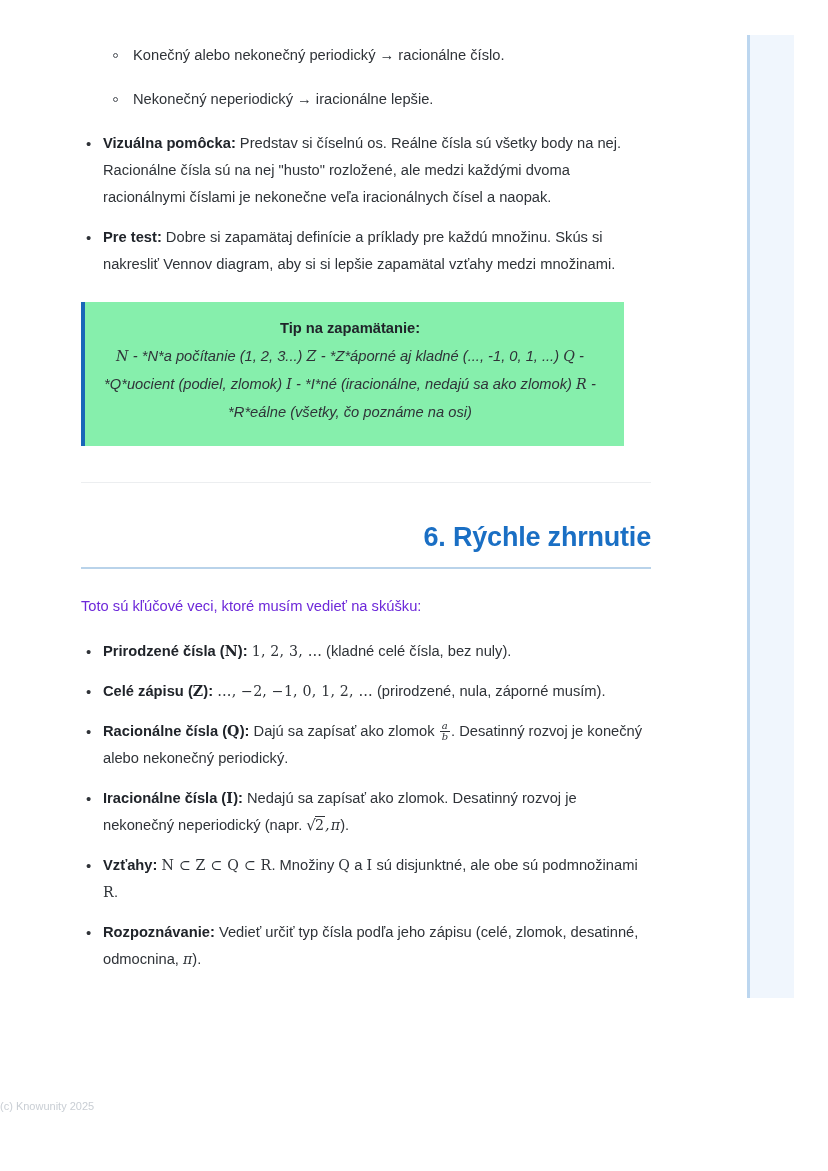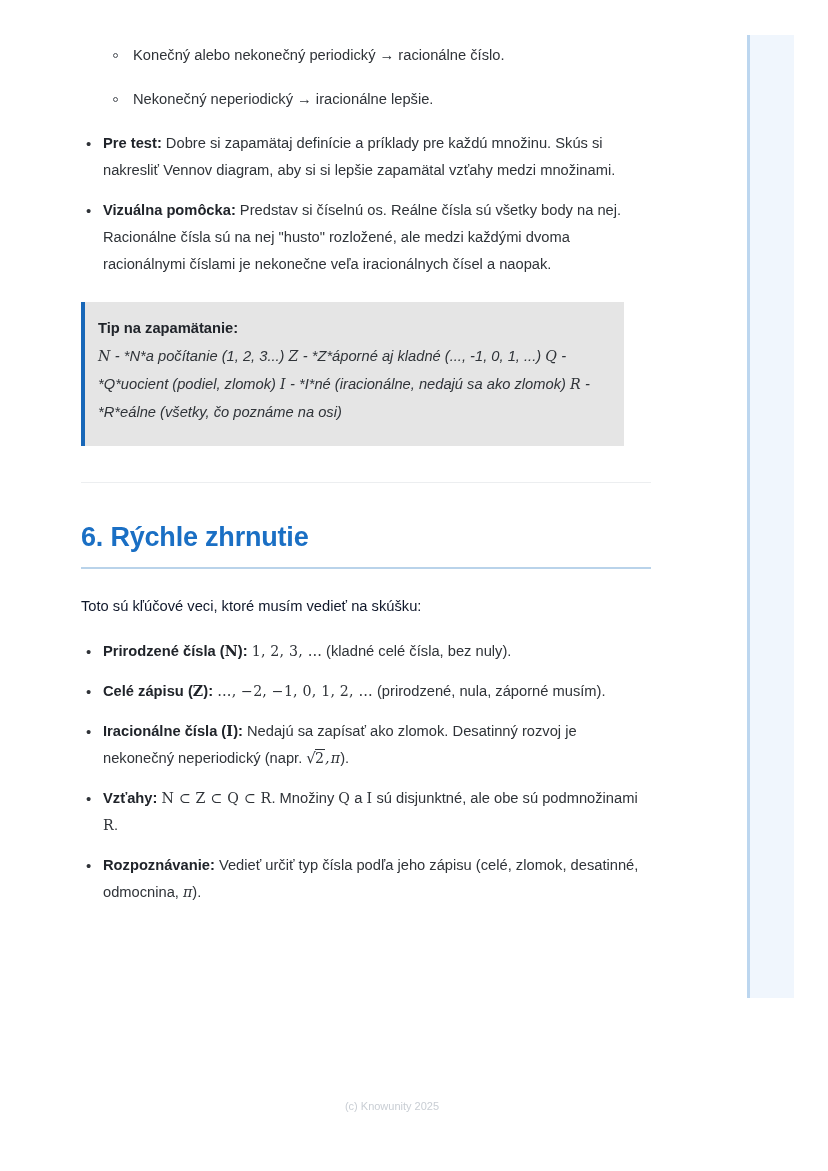--- a/index.html
+++ b/index.html
@@ -128,25 +128,26 @@
   .sqrt .rad { font-size: 15px; }
   .sqrt .under {
     border-top: 1px solid #2f3338;
     padding: 0 1px 0 0;
     margin-left: -1px;
   }
 
   
   .callout {
     margin: 24px 0 0 0;
-    background: #e5e5e5;
+    background: #86efac;
     border-left: 4px solid #1867b8;
     padding: 18px 22px 20px 13px;
     width: 543px;
     box-sizing: border-box;
+    text-align: center;
   }
   .callout .title {
     font-weight: bold;
     font-size: 14.7px;
     color: #20242a;
     margin-bottom: 6px;
   }
   .callout .body {
     font-size: 14.7px;
     line-height: 28px;
@@ -163,42 +164,43 @@
   }
 
   h2.section {
     font-size: 27px;
     font-weight: bold;
     color: #1a6fc4;
     margin: 38px 0 0 0;
     padding: 0 0 14px 0;
     letter-spacing: -0.2px;
     line-height: 32px;
+    text-align: right;
   }
   .head-rule {
     height: 2px;
     background: #b9d3ea;
     width: 570px;
     margin: 0 0 24px 0;
   }
 
   p.lead {
     font-size: 14.7px;
     line-height: 27px;
     margin: 0 0 18px 0;
-    color: #0f172a;
+    color: #6d28d9;
   }
 
   
   .footer {
     position: absolute;
-    left: 16px;
+    left: 0;
     top: 1100px;
     width: 790px;
-    text-align: center;
+    text-align: left;
     font-size: 11px;
     color: #c9ced4;
     padding-right: 38px;
     box-sizing: border-box;
   }
 </style>
 </head>
 <body>
 
 <div class="page">
@@ -213,24 +215,24 @@
       <li>
         <span>Konečný alebo nekonečný periodický → racionálne číslo.</span>
       </li>
       <li>
         <span>Nekonečný neperiodický → iracionálne lepšie.</span>
       </li>
     </ul>
 
     <ul class="lvl1">
       <li>
+        <b>Vizuálna pomôcka:</b><span> Predstav si číselnú os. Reálne čísla sú všetky body na nej. Racionálne čísla sú na nej "husto" rozložené, ale medzi každými dvoma racionálnymi číslami je nekonečne veľa iracionálnych čísel a naopak.</span>
+      </li>
+      <li>
         <b>Pre test:</b><span> Dobre si zapamätaj definície a príklady pre každú množinu. Skús si nakresliť Vennov diagram, aby si si lepšie zapamätal vzťahy medzi množinami.</span>
-      </li>
-      <li>
-        <b>Vizuálna pomôcka:</b><span> Predstav si číselnú os. Reálne čísla sú všetky body na nej. Racionálne čísla sú na nej "husto" rozložené, ale medzi každými dvoma racionálnymi číslami je nekonečne veľa iracionálnych čísel a naopak.</span>
       </li>
     </ul>
 
     <div class="callout">
       <div class="title">Tip na zapamätanie:</div>
       <div class="body"><span class="m">N</span><span> - *N*a počítanie (1, 2, 3...) </span><span class="m">Z</span><span> - *Z*áporné aj kladné (..., -1, 0, 1, ...) </span><span class="m">Q</span><span> - *Q*uocient (podiel, zlomok) </span><span class="m">I</span><span> - *I*né (iracionálne, nedajú sa ako zlomok) </span><span class="m">R</span><span> - *R*eálne (všetky, čo poznáme na osi)</span></div>
     </div>
 
     <div class="divider"></div>
 
@@ -244,20 +246,23 @@
       <li>
         <b><span>Prirodzené čísla (</span><span class="m">N</span><span>):</span></b>
         <span class="m">1, 2, 3, …</span><span> (kladné celé čísla, bez nuly).</span>
       </li>
 
       <li>
         <b><span>Celé zápisu (</span><span class="m">Z</span><span>):</span></b>
         <span class="m">…, −2, −1, 0, 1, 2, …</span><span> (prirodzené, nula, záporné musím).</span>
       </li>
 
+      <li>
+        <b><span>Racionálne čísla (</span><span class="m">Q</span><span>):</span></b><span> Dajú sa zapísať ako zlomok </span><span class="frac"><span class="num">a</span><span class="den">b</span></span><span>. Desatinný rozvoj je konečný alebo nekonečný periodický.</span>
+      </li>
 
       <li>
         <b><span>Iracionálne čísla (</span><span class="m">I</span><span>):</span></b><span> Nedajú sa zapísať ako zlomok. Desatinný rozvoj je nekonečný neperiodický (napr. </span><span class="sqrt"><span class="rad">√</span><span class="under">2</span></span><span class="mi">, </span><span class="mi">π</span><span>).</span>
       </li>
 
 
       <li>
         <b>Vzťahy:</b>
         <span class="m">N ⊂ Z ⊂ Q ⊂ R</span><span>. Množiny </span><span class="m">Q</span><span> a </span><span class="m">I</span><span> sú disjunktné, ale obe sú podmnožinami </span><span class="m">R</span><span>.</span>
       </li>

